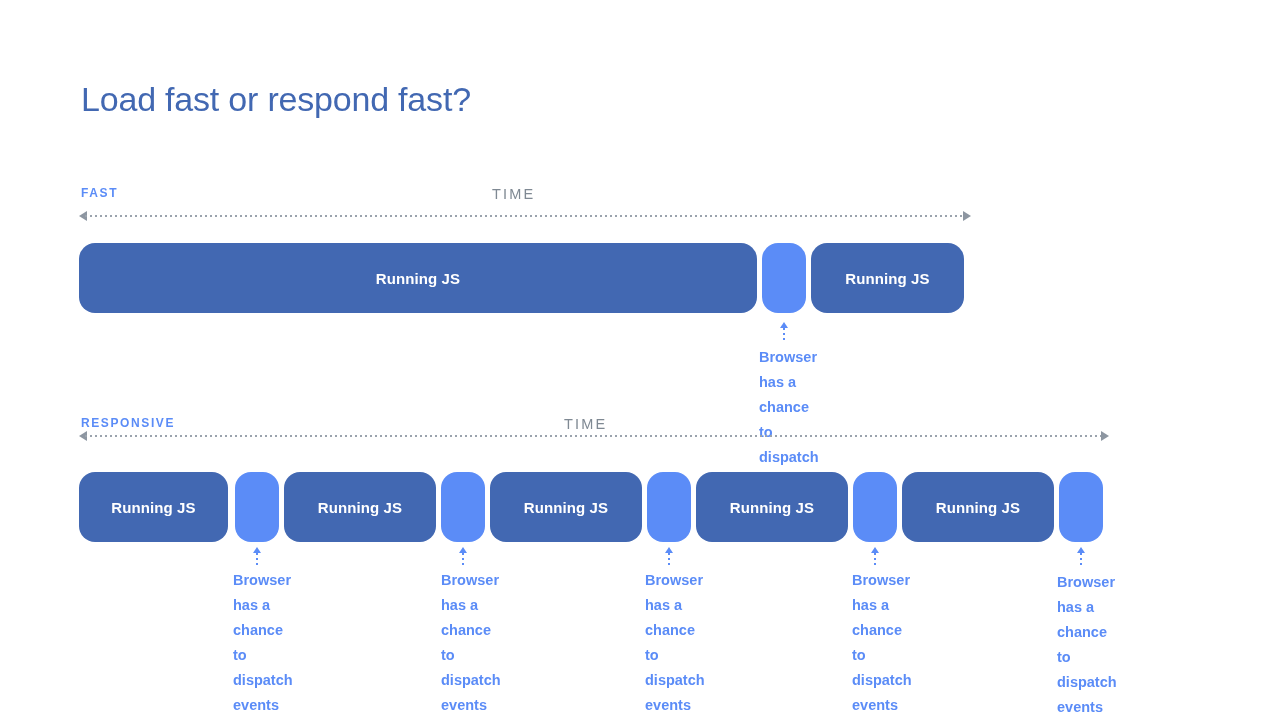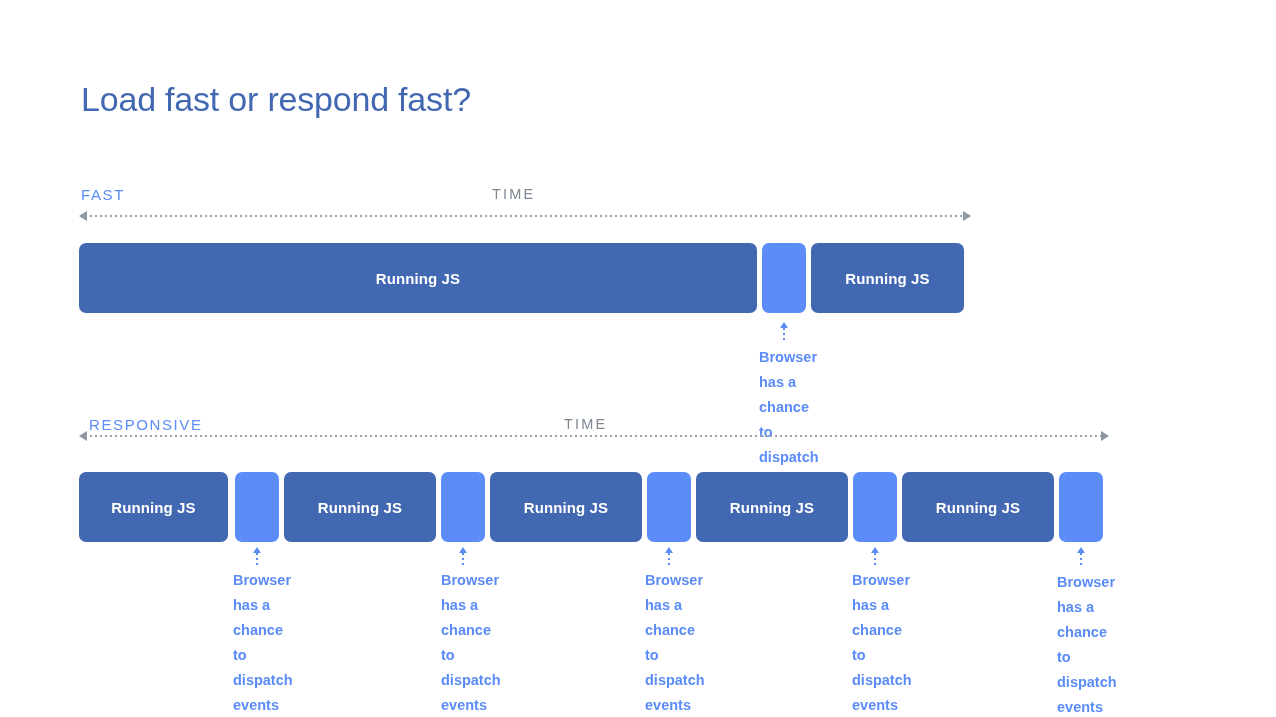--- a/index.html
+++ b/index.html
@@ -27,22 +27,22 @@
     letter-spacing: -0.2px;
     white-space: nowrap;
     margin-top: 12px;
   }
 
   
   .section { position: absolute; left: 0; top: 0; }
 
   .sec-label {
     position: absolute;
-    font-size: 15px;
-    font-weight: normal;
+    font-size: 12px;
+    font-weight: bold;
     letter-spacing: 1.6px;
     white-space: nowrap;
   }
   .sec-label.accent { color: #5b8cf7; }
 
   .time-label {
     position: absolute;
     font-size: 14.5px;
     font-weight: normal;
     letter-spacing: 2.2px;
@@ -79,21 +79,21 @@
     right: 0; top: 0;
     width: 0; height: 0;
     border-top: 5px solid transparent;
     border-bottom: 5px solid transparent;
     border-left: 8px solid #8d96a1;
   }
 
   
   .block {
     position: absolute;
-    border-radius: 7px;
+    border-radius: 16px;
     display: flex;
     align-items: center;
     justify-content: center;
     box-sizing: border-box;
   }
   .block.js {
     background: #4268b2;
     color: #ffffff;
     font-size: 15px;
     font-weight: bold;
@@ -153,21 +153,21 @@
     <div class="stem-head" style="left:780px; top:322px;"></div>
     <div class="stem" style="left:783px; top:328px; height:14px;"></div>
     <div class="ctext" style="left:759px; top:345px;">Browser has a
 chance to
 dispatch events</div>
   </div>
 </div>
 
 <div class="section">
 
-  <div class="sec-label accent" style="left:81px; top:416px;margin-left:8px;">RESPONSIVE</div>
+  <div class="sec-label accent" style="left:81px; top:416px;">RESPONSIVE</div>
 
   <div class="time-label" style="left:564px; top:416px;">TIME</div>
 
   <div class="axis" style="left:79px; top:431px; width:1030px;">
     <div class="arrow-l"></div>
     <div class="axis-line"></div>
     <div class="arrow-r"></div>
   </div>
 
   <div class="block js" style="left:79px;  top:472px; width:149px; height:70px;">Running JS</div>

